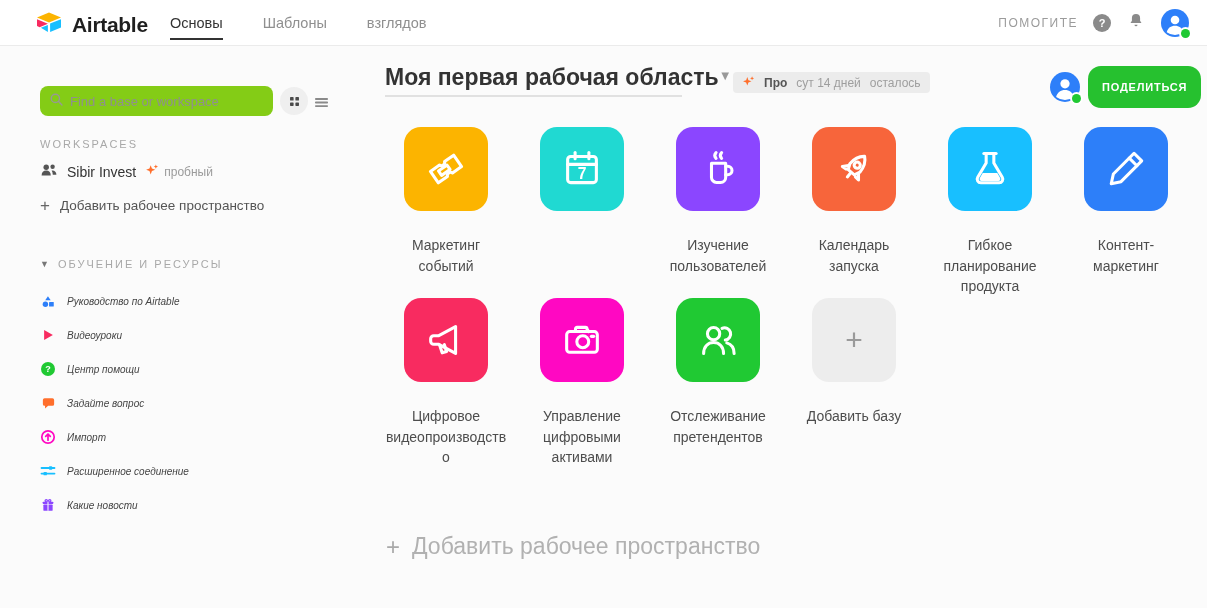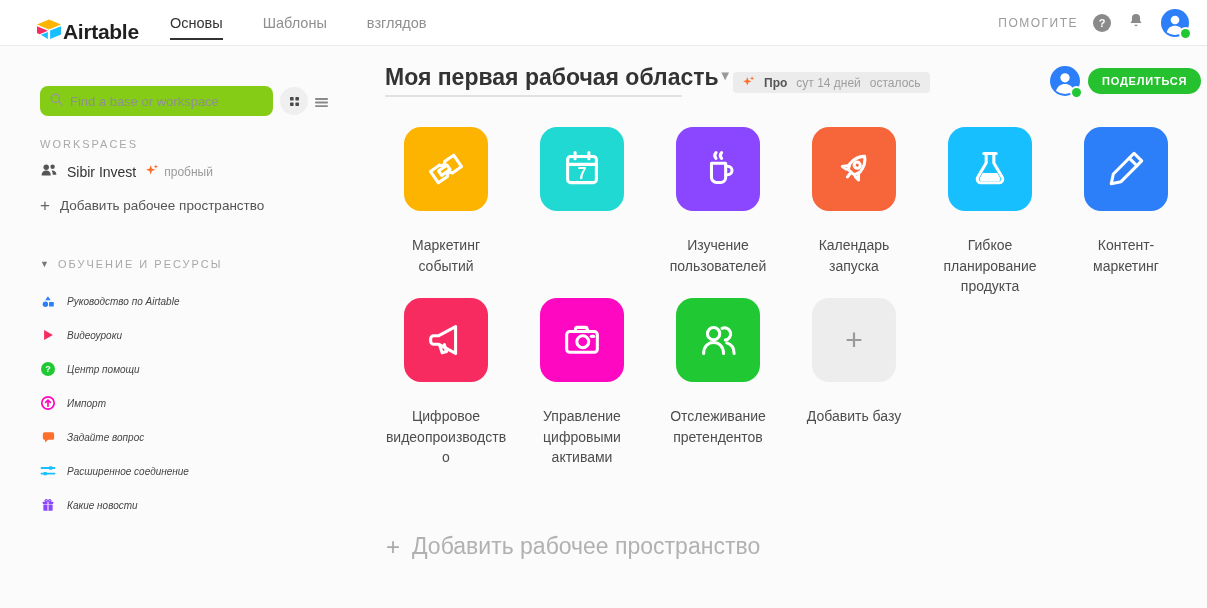--- a/index.html
+++ b/index.html
@@ -2,21 +2,21 @@
 <html><head>
 <meta charset="utf-8">
 <style>
   * { margin:0; padding:0; box-sizing:border-box; }
   html,body { background:#fbfbfb; }
   body { font-family:"Liberation Sans", sans-serif; }
   #app { position:relative; width:1207px; height:608px; background:#fbfbfb; overflow:hidden; }
 
   
   .navbar { position:absolute; left:0; top:0; width:1207px; height:46px; background:#ffffff; border-bottom:1px solid #ebebeb; }
-  .brand { position:absolute; left:35px; top:18px; display:flex; align-items:center; }
+  .brand { position:absolute; left:35px; top:11px; display:flex; align-items:center; gap:9px; }
   .brand-name { font-size:21px; font-weight:700; color:#1f1f1f; letter-spacing:-0.3px; }
   .tabs { position:absolute; left:170px; top:0; height:46px; display:flex; gap:40px; align-items:center; }
   .tab { position:relative; font-size:14.5px; color:#8f8f8f; cursor:pointer; }
   .tab.active { color:#333; }
   .tab.active::after { content:""; position:absolute; left:0; right:0; bottom:-9px; height:2px; background:#333; }
   .nav-right { position:absolute; right:18px; top:0; height:46px; display:flex; align-items:center; gap:15px; }
   .nav-help-label { font-size:12px; letter-spacing:1.5px; color:#9b9b9b; }
   .q-circle { width:18px; height:18px; border-radius:50%; background:#8a8a8a; color:#fff; font-size:11px; font-weight:bold; display:flex; align-items:center; justify-content:center; }
   .avatar { position:relative; width:28px; height:28px; border-radius:50%; }
   .avatar svg { display:block; }
@@ -47,21 +47,21 @@
   
   .title-row { position:absolute; left:385px; top:64px; display:flex; align-items:flex-start; cursor:pointer; }
   .page-title { font-size:23px; font-weight:600; color:#333; }
   .title-caret { font-size:13px; color:#999; margin-top:4px; }
   .title-underline { position:absolute; left:385px; top:95px; width:297px; height:2px; background:#e1e1e1; }
   .plan-pill { position:absolute; left:733px; top:72px; height:21px; background:#ececec; border-radius:4px; display:flex; align-items:center; gap:9px; padding:0 9px; cursor:pointer; }
   .plan-name { font-size:12px; font-weight:bold; color:#555; }
   .plan-time, .plan-remaining { font-size:12px; color:#9e9e9e; }
   .share-area { position:absolute; left:1050px; top:66px; display:flex; align-items:center; gap:8px; }
   .share-avatar { width:30px; height:30px; }
-  .share-btn { height:26px; background:#26c12f; border:none; border-radius:13px; color:#fff; font-size:11px; font-weight:bold; letter-spacing:0.8px; padding:0 14px; cursor:pointer; font-family:"Liberation Sans", sans-serif; }
+  .share-btn { height:42px; background:#26c12f; border:none; border-radius:13px; color:#fff; font-size:11px; font-weight:bold; letter-spacing:0.8px; padding:0 14px; cursor:pointer; font-family:"Liberation Sans", sans-serif; }
 
   .base-cell { position:absolute; width:136px; text-align:center; cursor:pointer; }
   .base-icon { width:84px; height:84px; border-radius:17px; margin:0 auto; display:flex; align-items:center; justify-content:center; }
   .base-label { margin:24px auto 0; max-width:122px; font-size:14px; line-height:20.5px; color:#4d4d4d; overflow-wrap:break-word; }
   .add-base-icon { width:84px; height:84px; border-radius:17px; margin:0 auto; background:#ededed; display:flex; align-items:center; justify-content:center; font-size:30px; font-weight:300; color:#9a9a9a; }
   .add-base-cell { position:absolute; left:786px; top:298px; width:136px; text-align:center; cursor:pointer; }
 
   .add-ws-big { position:absolute; left:386px; top:533px; display:flex; align-items:center; gap:12px; cursor:pointer; }
   .add-ws-big .big-plus { font-size:24px; color:#a9a9a9; line-height:1; }
   .add-ws-big .big-label { font-size:23px; color:#b1b1b1; }
@@ -191,35 +191,35 @@
         <div class="learn-item">
           <span class="learn-icon" style="color: rgb(32, 201, 51);">
             <svg width="16" height="16" viewBox="0 0 16 16">
               <circle cx="8" cy="8" r="7" fill="currentColor"></circle>
       <text x="8" y="11.3" text-anchor="middle" font-size="9" font-weight="bold" fill="#fff" font-family="Liberation Sans, sans-serif">?</text>
             </svg>
           </span>
           <span class="learn-label">Центр помощи</span>
         </div>
         <div class="learn-item">
+          <span class="learn-icon" style="color: rgb(255, 111, 44);">
+            <svg width="15" height="15" viewBox="0 0 16 16" fill="currentColor">
+      <path d="M2 4.2 A1.8 1.8 0 0 1 3.8 2.4 h8.4 A1.8 1.8 0 0 1 14 4.2 v4.5 a1.8 1.8 0 0 1 -1.8 1.8 H7.6 L4.3 13.2 v-2.7 h-.5 A1.8 1.8 0 0 1 2 8.7 Z"></path>
+            </svg>
+          </span>
+          <span class="learn-label">Задайте вопрос</span>
+        </div>
+        <div class="learn-item">
           <span class="learn-icon" style="color: rgb(255, 8, 194);">
             <svg width="16" height="16" viewBox="0 0 16 16" fill="none" stroke="currentColor" stroke-width="1.7" stroke-linecap="round" stroke-linejoin="round">
       <circle cx="8" cy="8" r="6.2"></circle>
               <path d="M8 11.2 V5.2 M5.7 7.3 8 5 l2.3 2.3"></path>
             </svg>
           </span>
           <span class="learn-label">Импорт</span>
-        </div>
-        <div class="learn-item">
-          <span class="learn-icon" style="color: rgb(255, 111, 44);">
-            <svg width="15" height="15" viewBox="0 0 16 16" fill="currentColor">
-      <path d="M2 4.2 A1.8 1.8 0 0 1 3.8 2.4 h8.4 A1.8 1.8 0 0 1 14 4.2 v4.5 a1.8 1.8 0 0 1 -1.8 1.8 H7.6 L4.3 13.2 v-2.7 h-.5 A1.8 1.8 0 0 1 2 8.7 Z"></path>
-            </svg>
-          </span>
-          <span class="learn-label">Задайте вопрос</span>
         </div>
         <div class="learn-item">
           <span class="learn-icon" style="color: rgb(24, 191, 255);">
             <svg width="16" height="16" viewBox="0 0 16 16">
       <g stroke="currentColor" stroke-width="1.8" stroke-linecap="round">
                 <line x1="1.5" y1="5" x2="14.5" y2="5"></line>
                 <line x1="1.5" y1="10.6" x2="14.5" y2="10.6"></line>
               </g>
       <rect x="8.9" y="3.3" width="3.4" height="3.4" rx=".9" fill="currentColor"></rect>
       <rect x="3.5" y="8.9" width="3.4" height="3.4" rx=".9" fill="currentColor"></rect>

